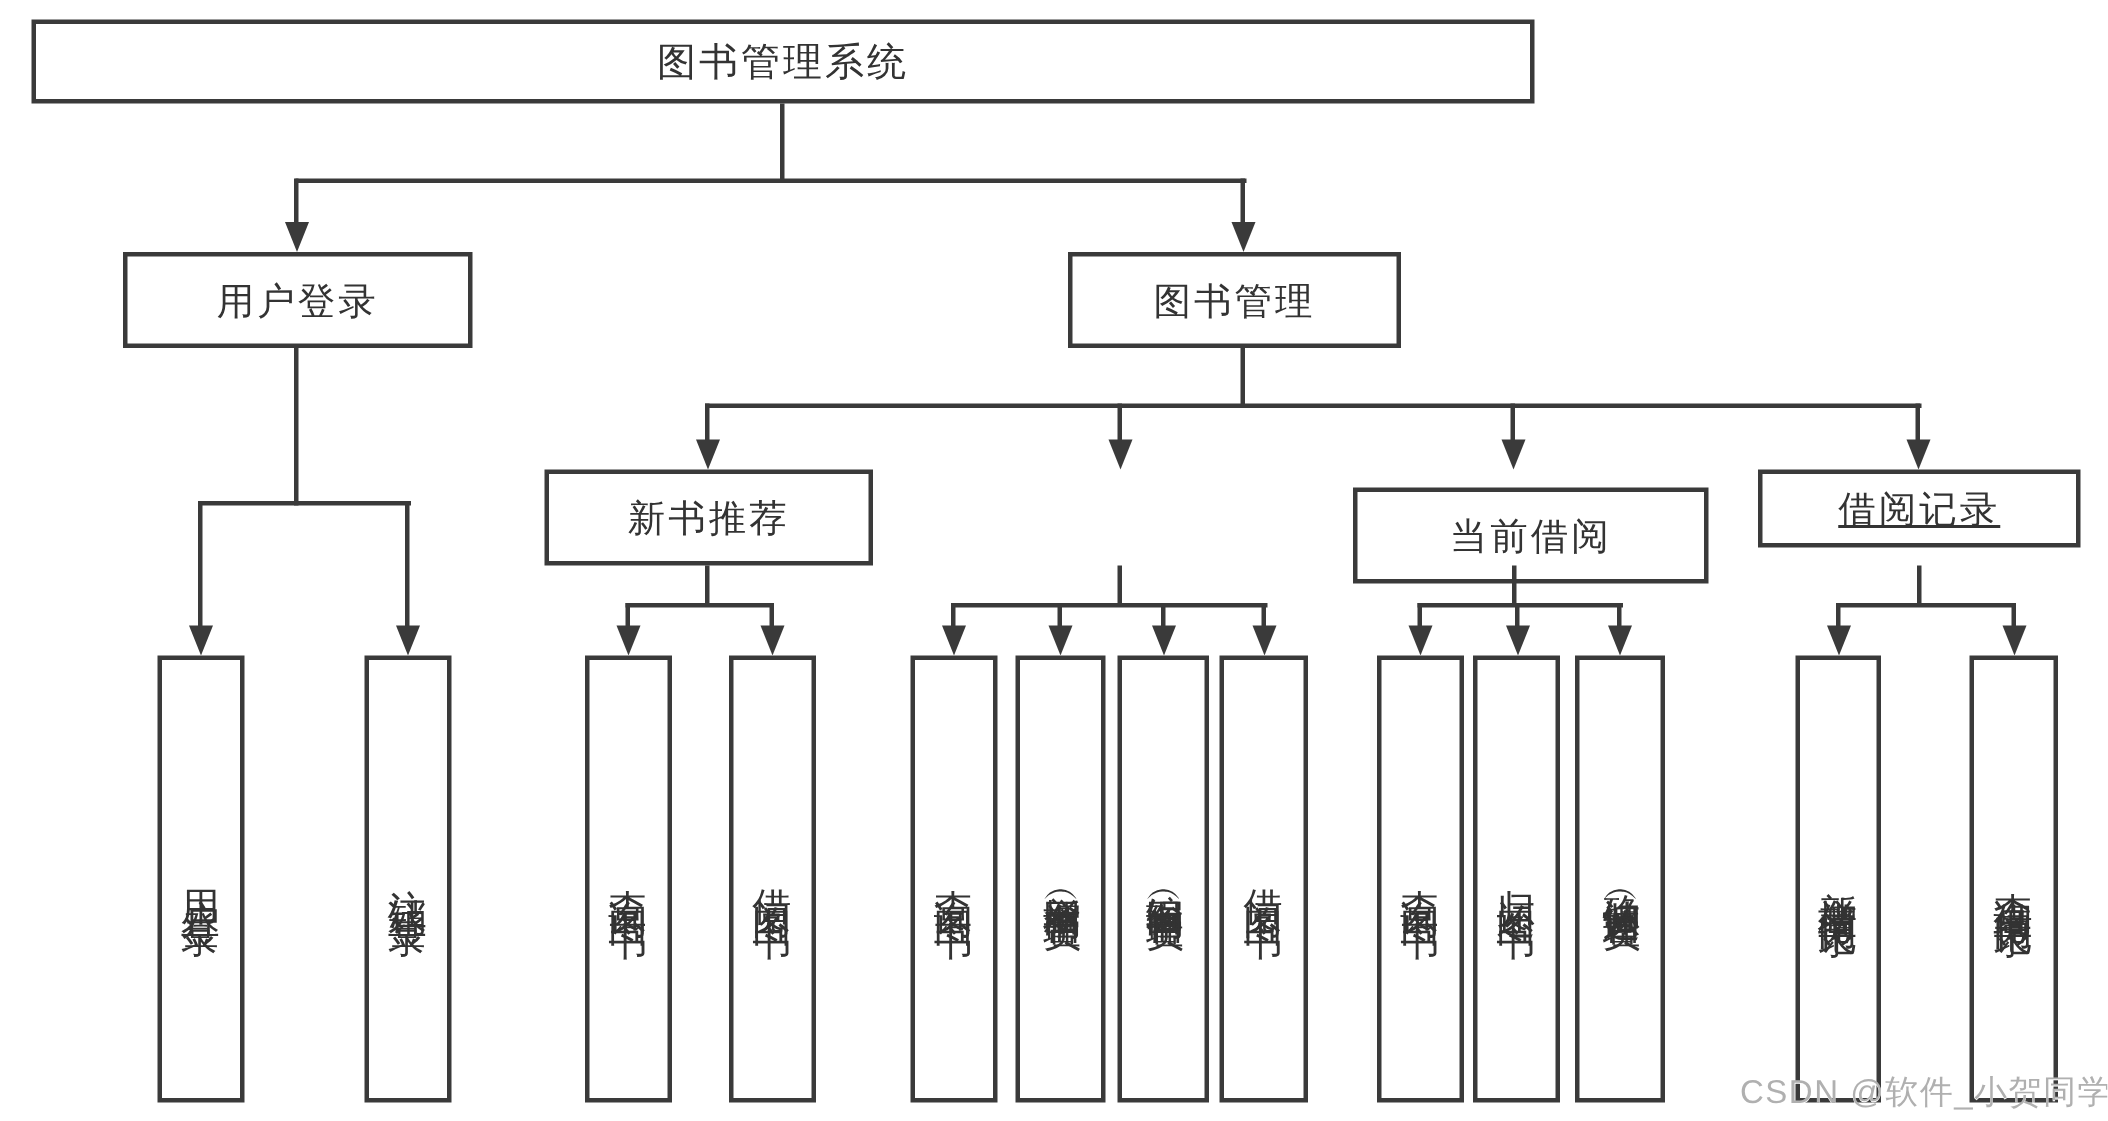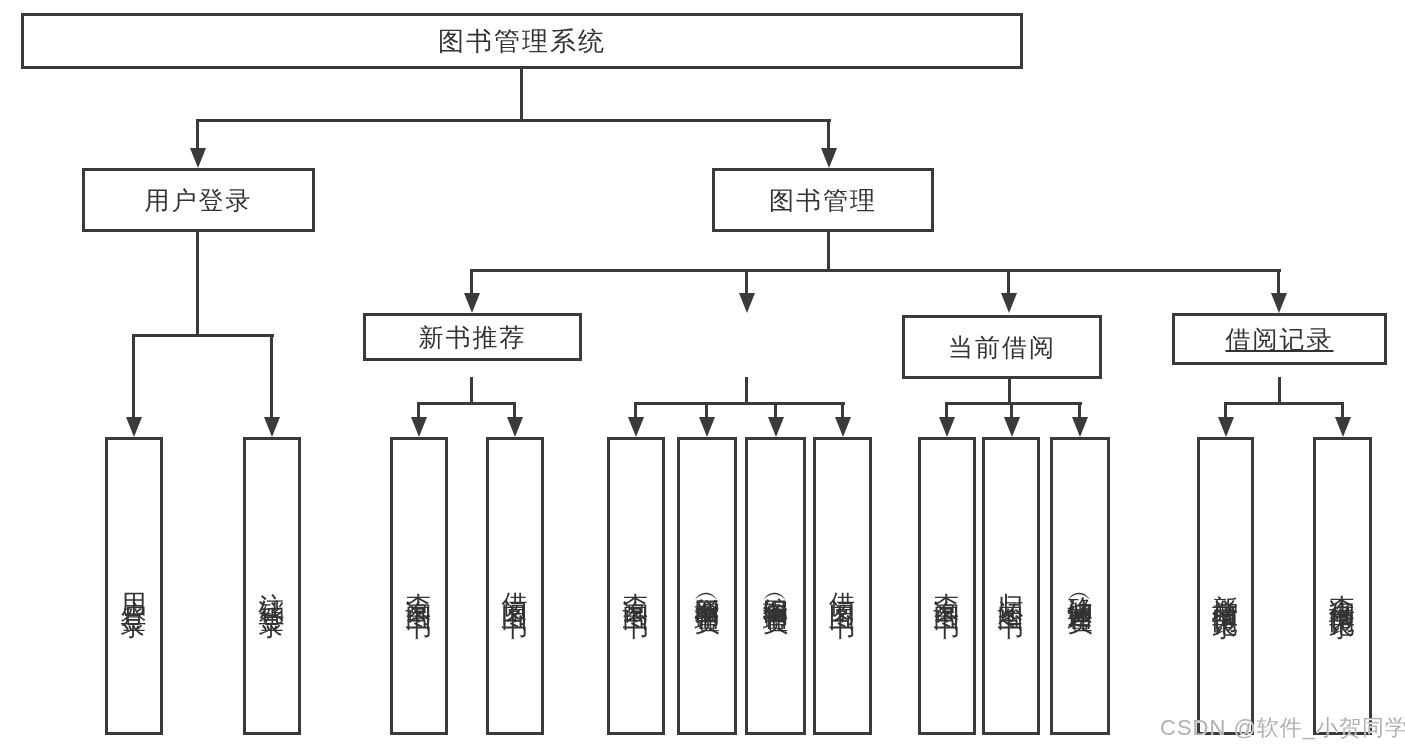--- a/index.html
+++ b/index.html
@@ -90,24 +90,24 @@
   <div class="line" style="left:470px;top:269px;width:811px;height:3px;"></div>
   <div class="line" style="left:470px;top:269px;width:3px;height:26px;"></div>
   <div class="arrow" style="left:464px;top:293px;"></div>
   <div class="line" style="left:745px;top:269px;width:3px;height:26px;"></div>
   <div class="arrow" style="left:739px;top:293px;"></div>
   <div class="line" style="left:1007px;top:269px;width:3px;height:26px;"></div>
   <div class="arrow" style="left:1001px;top:293px;"></div>
   <div class="line" style="left:1277px;top:269px;width:3px;height:26px;"></div>
   <div class="arrow" style="left:1271px;top:293px;"></div>
 
-  <div class="box" style="left:363px;top:313px;width:219px;height:48px;">
+  <div class="box" style="left:363px;top:313px;width:219px;height:64px;">
     <span class="hlabel">新书推荐</span>
   </div>
-  <div class="box" style="left:902px;top:315px;width:200px;height:64px;">
+  <div class="box" style="left:902px;top:325px;width:237px;height:64px;">
     <span class="hlabel">当前借阅</span>
   </div>
   <div class="box" style="left:1172px;top:313px;width:215px;height:52px;text-decoration:underline;">
     <span class="hlabel">借阅记录</span>
   </div>
 
   <div class="line" style="left:470px;top:377px;width:3px;height:27px;"></div>
   <div class="line" style="left:417px;top:402px;width:99px;height:3px;"></div>
   <div class="line" style="left:417px;top:402px;width:3px;height:17px;"></div>
   <div class="arrow" style="left:411px;top:417px;"></div>

